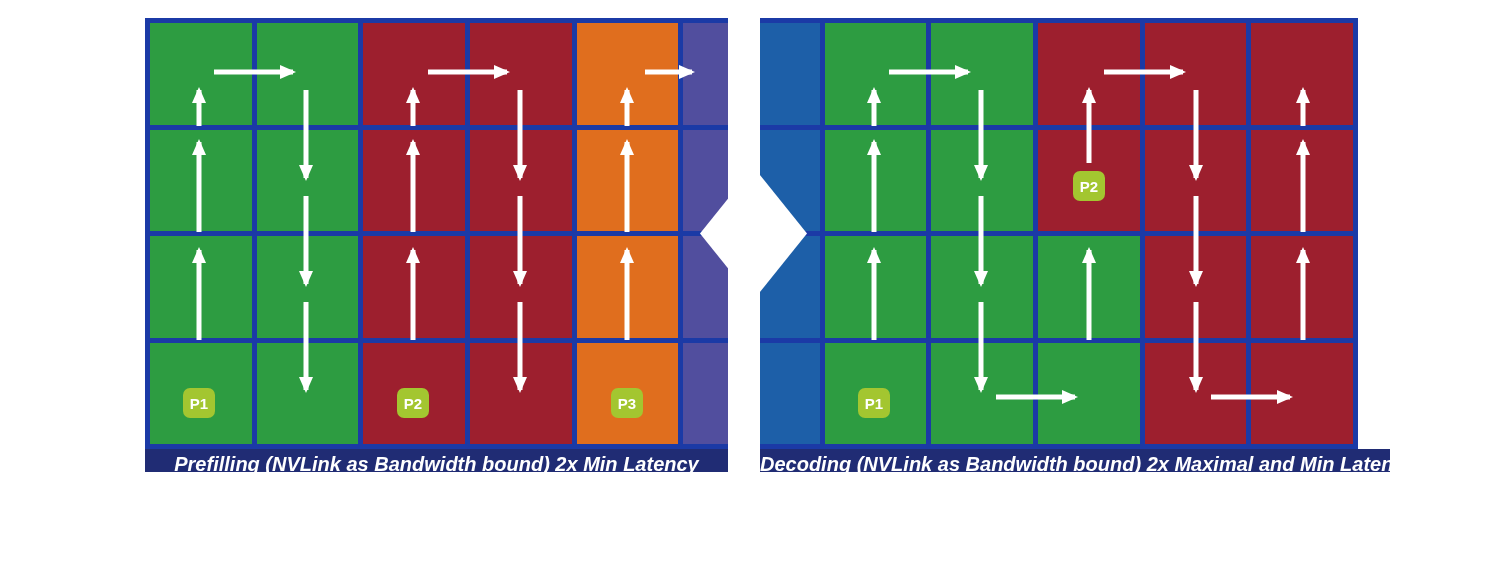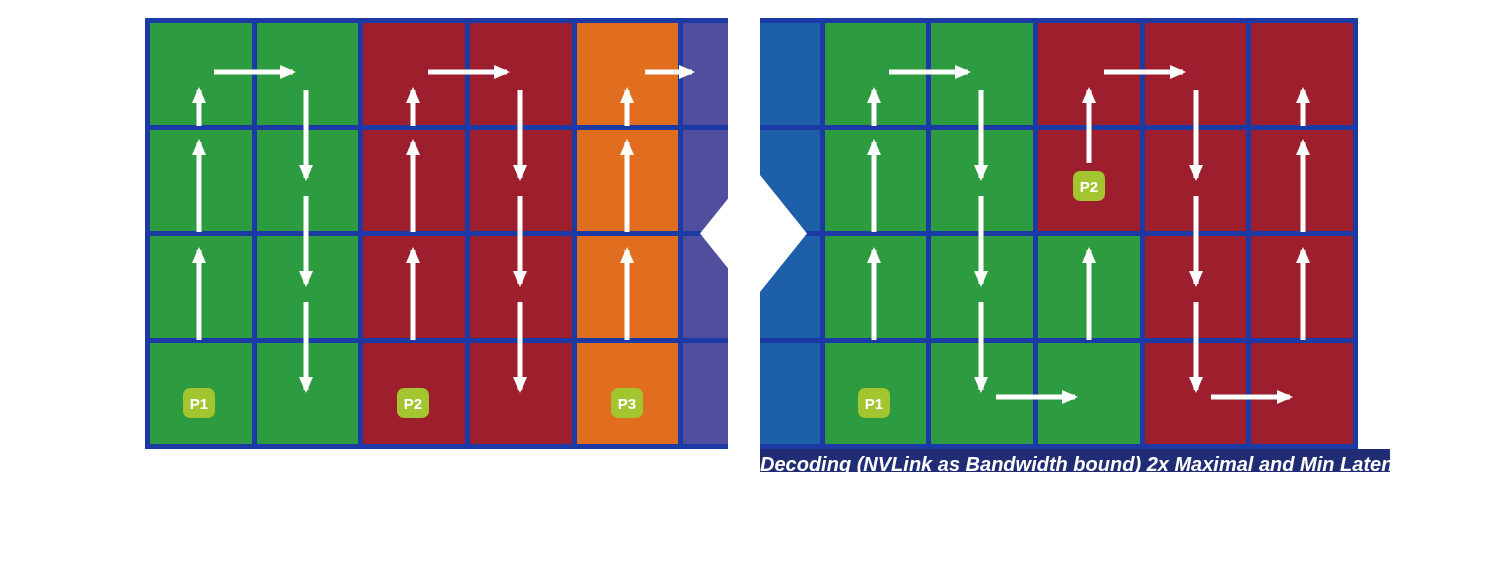--- a/index.html
+++ b/index.html
@@ -144,20 +144,23 @@
         <div style="background: rgb(157, 31, 46);"></div>
         <div style="background: rgb(29, 95, 168);"></div>
         <div style="background: rgb(45, 156, 65);"></div>
         <div style="background: rgb(45, 156, 65);"></div>
         <div style="background: rgb(45, 156, 65);"></div>
         <div style="background: rgb(157, 31, 46);"></div>
         <div style="background: rgb(157, 31, 46);"></div>
       </div>
     </div>
 
+  <div id="left-caption" class="caption-bar">
+    <div class="caption-text">Prefilling (NVLink as Bandwidth bound) 2x Min Latency</div>
+  </div>
 
   <div id="right-caption" class="caption-bar">
     <div class="caption-text">Decoding (NVLink as Bandwidth bound) 2x Maximal and Min Latency</div>
   </div>
 
   <svg id="arrow-layer" viewBox="0 0 1500 584">
     <defs>
       <marker id="ah" markerUnits="userSpaceOnUse" markerWidth="16" markerHeight="14" refX="13" refY="7" orient="auto">
         <path d="M0,0 L16,7 L0,14 Z" fill="#FFFFFF"></path>
       </marker>

